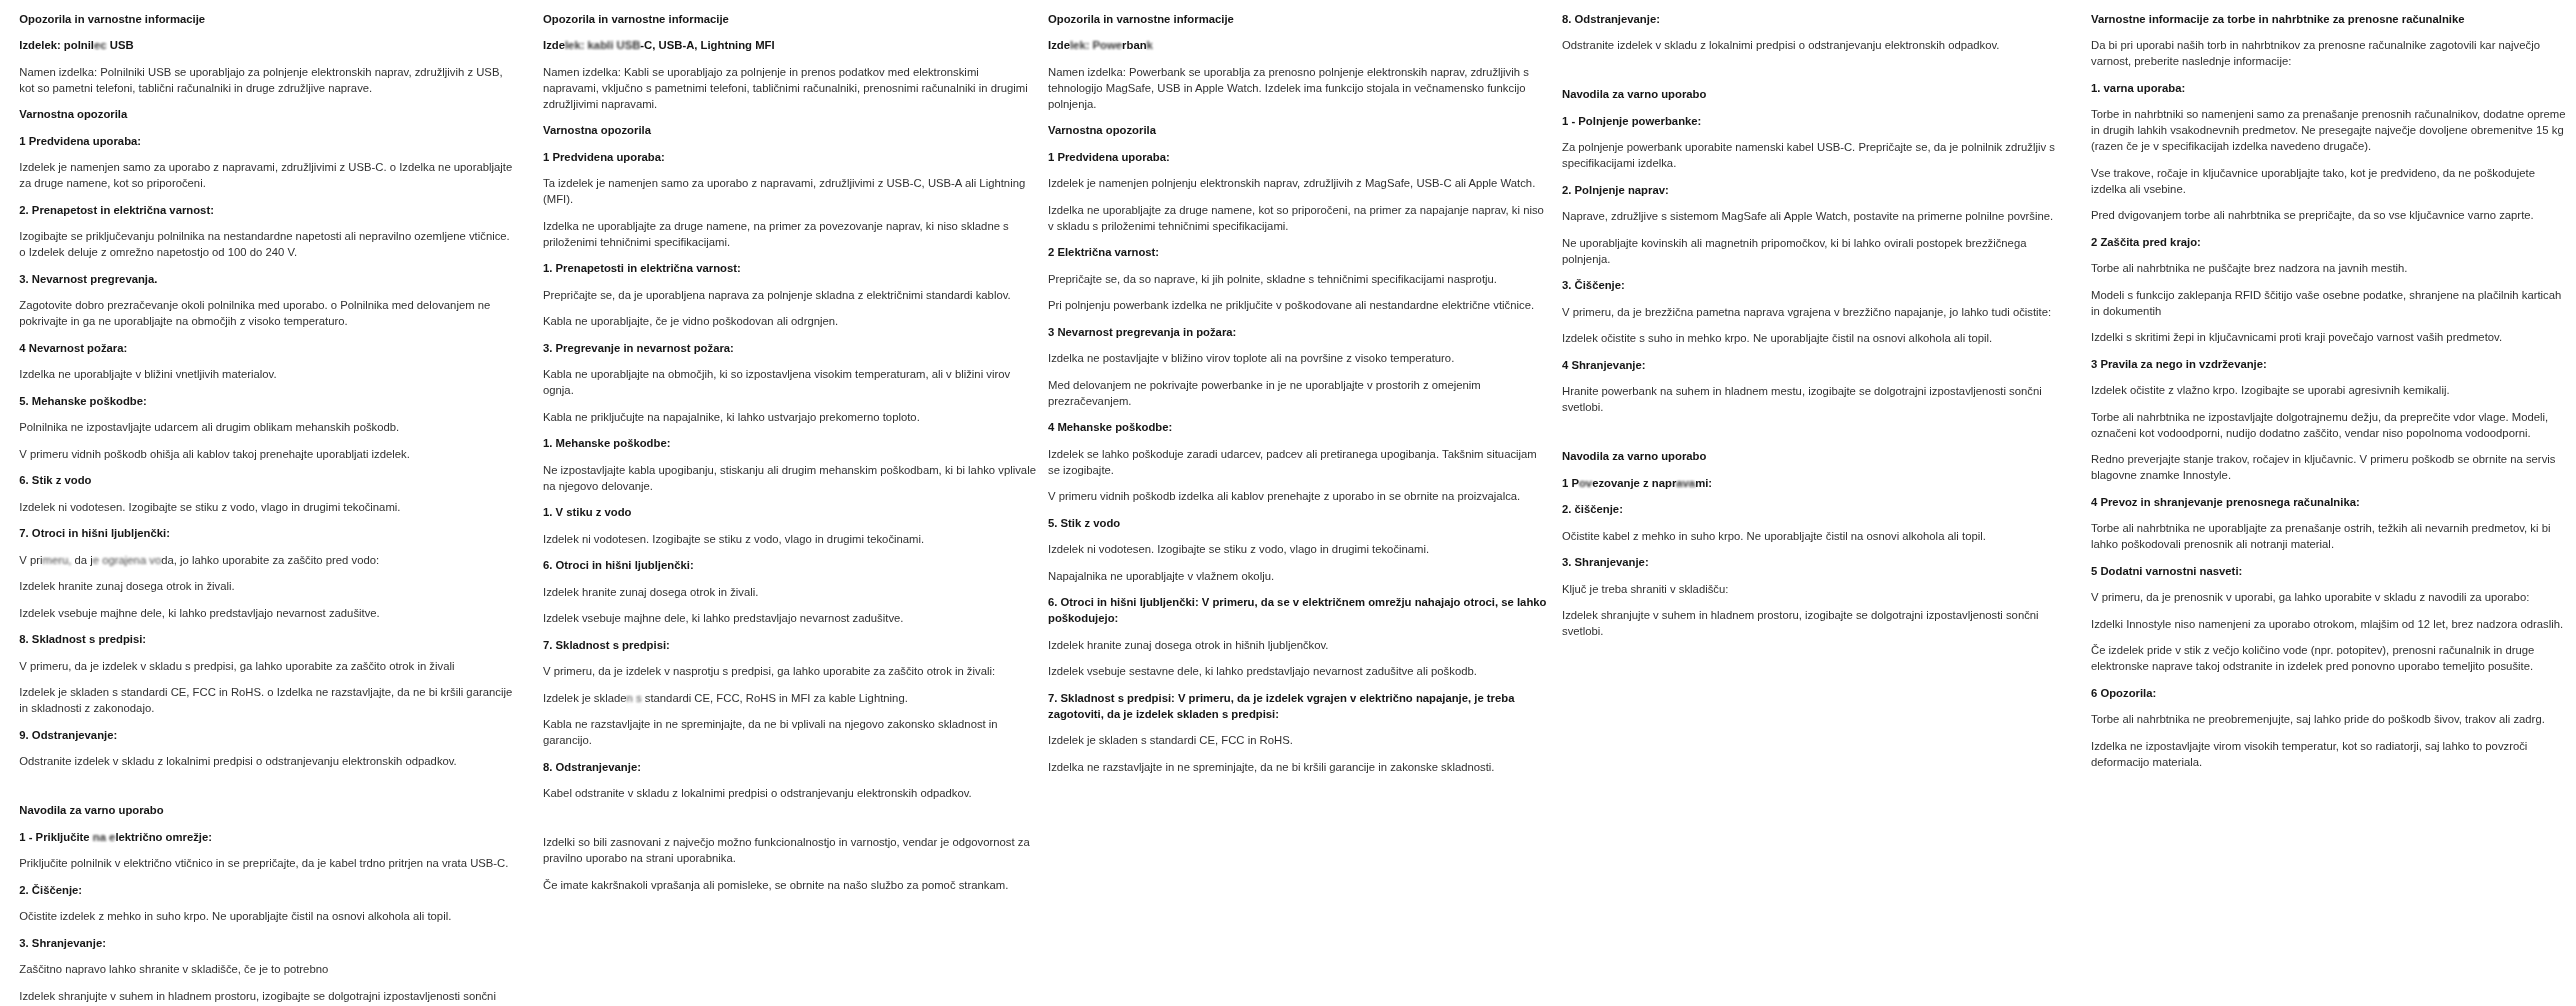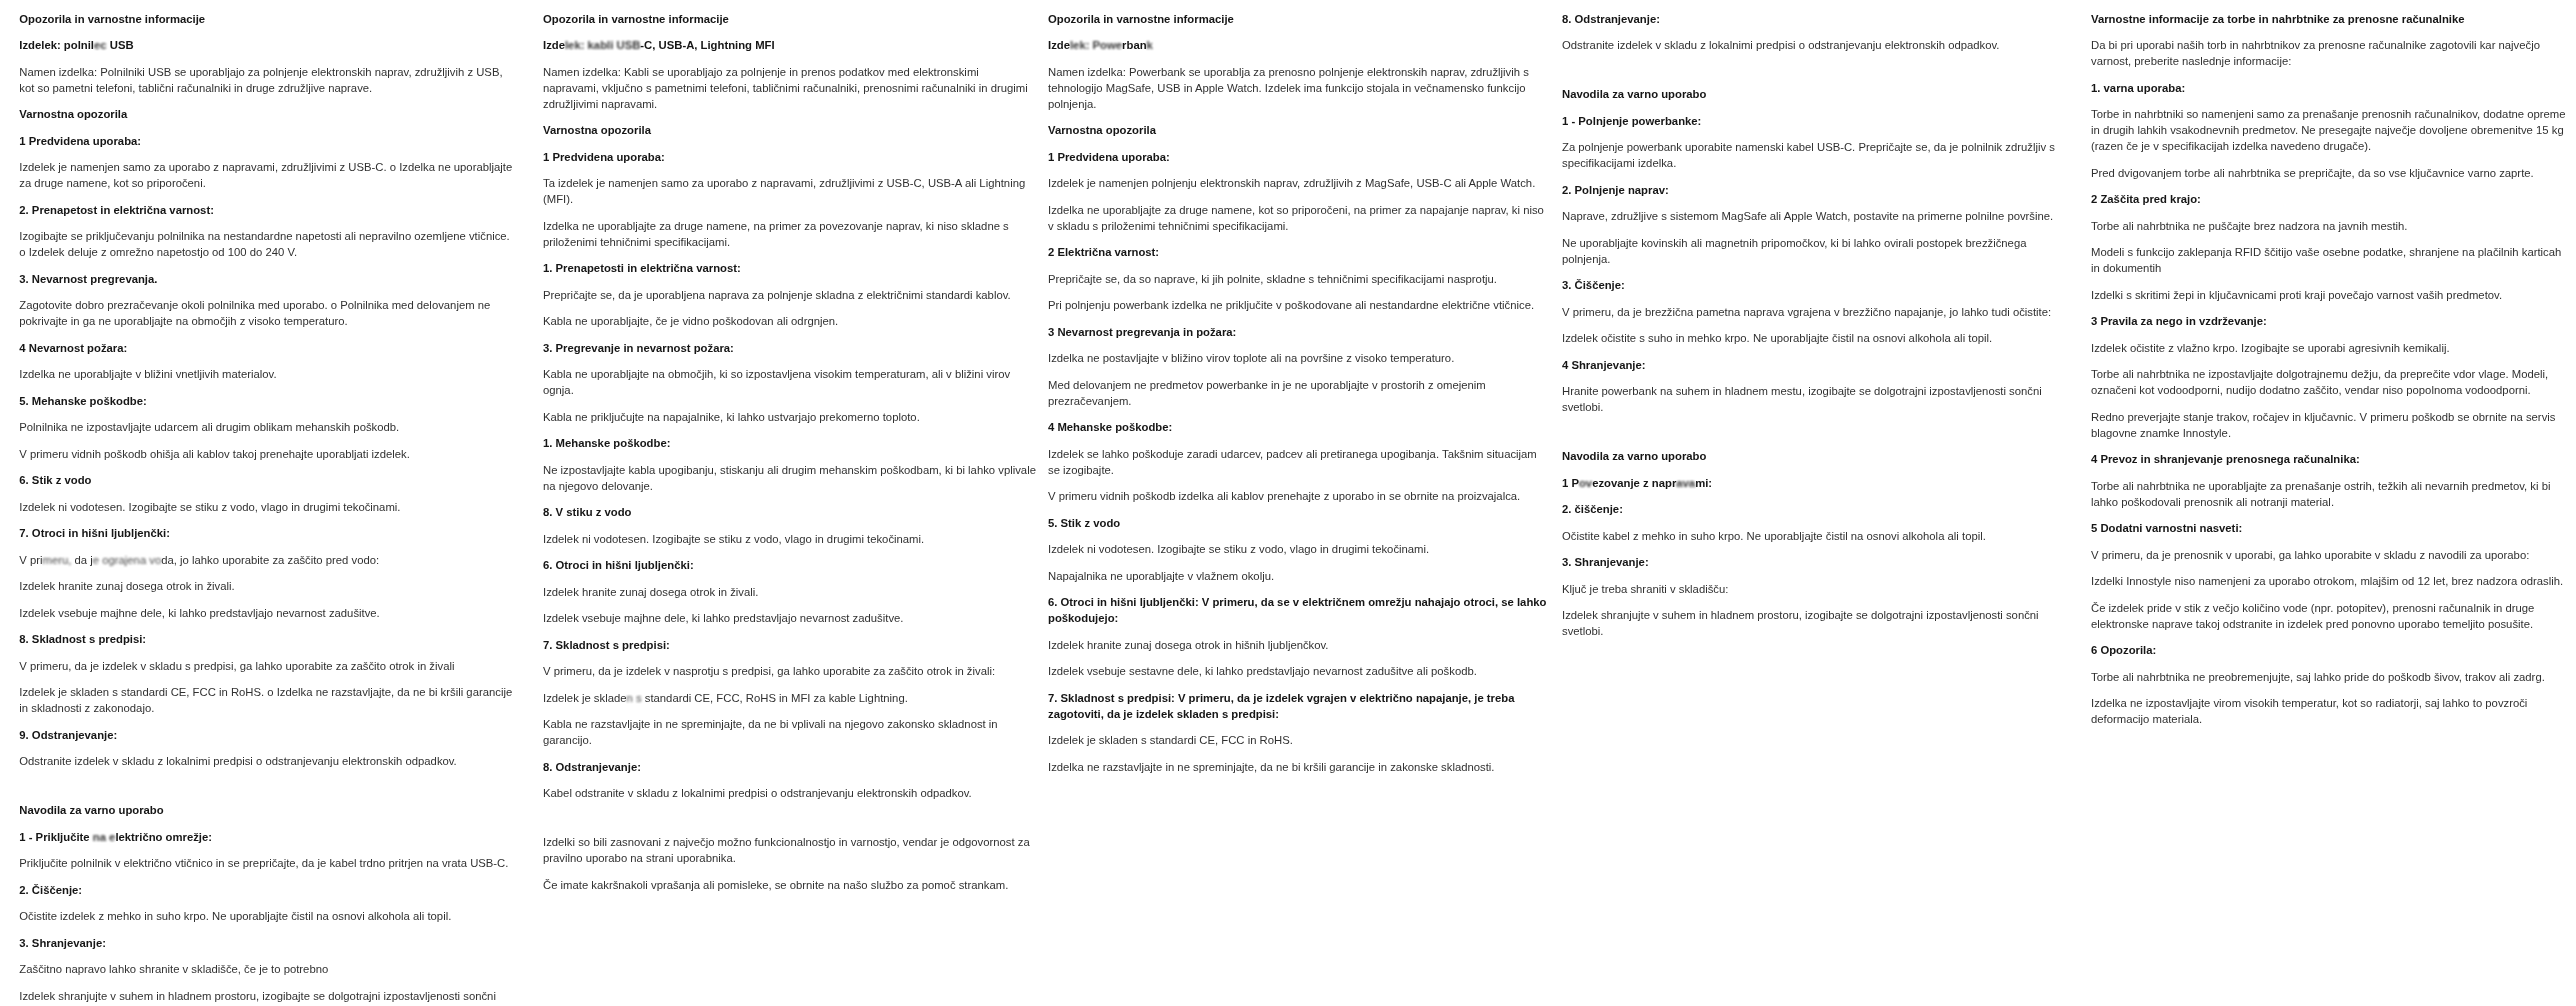--- a/index.html
+++ b/index.html
@@ -94,21 +94,21 @@
       <div class="blk p">Ta izdelek je namenjen samo za uporabo z napravami, združljivimi z USB-C, USB-A ali Lightning (MFI).</div>
       <div class="blk p">Izdelka ne uporabljajte za druge namene, na primer za povezovanje naprav, ki niso skladne s priloženimi tehničnimi specifikacijami.</div>
       <div class="blk h2">1. Prenapetosti in električna varnost:</div>
       <div class="blk p">Prepričajte se, da je uporabljena naprava za polnjenje skladna z električnimi standardi kablov.</div>
       <div class="blk p">Kabla ne uporabljajte, če je vidno poškodovan ali odrgnjen.</div>
       <div class="blk h2">3. Pregrevanje in nevarnost požara:</div>
       <div class="blk p">Kabla ne uporabljajte na območjih, ki so izpostavljena visokim temperaturam, ali v bližini virov ognja.</div>
       <div class="blk p">Kabla ne priključujte na napajalnike, ki lahko ustvarjajo prekomerno toploto.</div>
       <div class="blk h2">1. Mehanske poškodbe:</div>
       <div class="blk p">Ne izpostavljajte kabla upogibanju, stiskanju ali drugim mehanskim poškodbam, ki bi lahko vplivale na njegovo delovanje.</div>
-      <div class="blk h2">8. V stiku z vodo</div>
+      <div class="blk h2">1. V stiku z vodo</div>
       <div class="blk p">Izdelek ni vodotesen. Izogibajte se stiku z vodo, vlago in drugimi tekočinami.</div>
       <div class="blk h2">6. Otroci in hišni ljubljenčki:</div>
       <div class="blk p">Izdelek hranite zunaj dosega otrok in živali.</div>
       <div class="blk p">Izdelek vsebuje majhne dele, ki lahko predstavljajo nevarnost zadušitve.</div>
       <div class="blk h2">7. Skladnost s predpisi:</div>
       <div class="blk p">V primeru, da je izdelek v nasprotju s predpisi, ga lahko uporabite za zaščito otrok in živali:</div>
       <div class="blk p"><span>Izdelek je sklade</span><span class="smudge">n s</span><span> standardi CE, FCC, RoHS in MFI za kable Lightning.</span></div>
       <div class="blk p">Kabla ne razstavljajte in ne spreminjajte, da ne bi vplivali na njegovo zakonsko skladnost in garancijo.</div>
       <div class="blk h2">8. Odstranjevanje:</div>
       <div class="blk p">Kabel odstranite v skladu z lokalnimi predpisi o odstranjevanju elektronskih odpadkov.</div>
@@ -121,21 +121,21 @@
       <div class="blk p">Namen izdelka: Powerbank se uporablja za prenosno polnjenje elektronskih naprav, združljivih s tehnologijo MagSafe, USB in Apple Watch. Izdelek ima funkcijo stojala in večnamensko funkcijo polnjenja.</div>
       <div class="blk h2">Varnostna opozorila</div>
       <div class="blk h2">1 Predvidena uporaba:</div>
       <div class="blk p">Izdelek je namenjen polnjenju elektronskih naprav, združljivih z MagSafe, USB-C ali Apple Watch.</div>
       <div class="blk p">Izdelka ne uporabljajte za druge namene, kot so priporočeni, na primer za napajanje naprav, ki niso v skladu s priloženimi tehničnimi specifikacijami.</div>
       <div class="blk h2">2 Električna varnost:</div>
       <div class="blk p">Prepričajte se, da so naprave, ki jih polnite, skladne s tehničnimi specifikacijami nasprotju.</div>
       <div class="blk p">Pri polnjenju powerbank izdelka ne priključite v poškodovane ali nestandardne električne vtičnice.</div>
       <div class="blk h2">3 Nevarnost pregrevanja in požara:</div>
       <div class="blk p">Izdelka ne postavljajte v bližino virov toplote ali na površine z visoko temperaturo.</div>
-      <div class="blk p">Med delovanjem ne predmetov powerbanke in je ne uporabljajte v prostorih z omejenim prezračevanjem.</div>
+      <div class="blk p">Med delovanjem ne pokrivajte powerbanke in je ne uporabljajte v prostorih z omejenim prezračevanjem.</div>
       <div class="blk h2">4 Mehanske poškodbe:</div>
       <div class="blk p">Izdelek se lahko poškoduje zaradi udarcev, padcev ali pretiranega upogibanja. Takšnim situacijam se izogibajte.</div>
       <div class="blk p">V primeru vidnih poškodb izdelka ali kablov prenehajte z uporabo in se obrnite na proizvajalca.</div>
       <div class="blk h2">5. Stik z vodo</div>
       <div class="blk p">Izdelek ni vodotesen. Izogibajte se stiku z vodo, vlago in drugimi tekočinami.</div>
       <div class="blk p">Napajalnika ne uporabljajte v vlažnem okolju.</div>
       <div class="blk h2">6. Otroci in hišni ljubljenčki: V primeru, da se v električnem omrežju nahajajo otroci, se lahko poškodujejo:</div>
       <div class="blk p">Izdelek hranite zunaj dosega otrok in hišnih ljubljenčkov.</div>
       <div class="blk p">Izdelek vsebuje sestavne dele, ki lahko predstavljajo nevarnost zadušitve ali poškodb.</div>
       <div class="blk h2">7. Skladnost s predpisi: V primeru, da je izdelek vgrajen v električno napajanje, je treba zagotoviti, da je izdelek skladen s predpisi:</div>
@@ -162,20 +162,21 @@
       <div class="blk p">Očistite kabel z mehko in suho krpo. Ne uporabljajte čistil na osnovi alkohola ali topil.</div>
       <div class="blk h2">3. Shranjevanje:</div>
       <div class="blk p">Ključ je treba shraniti v skladišču:</div>
       <div class="blk p">Izdelek shranjujte v suhem in hladnem prostoru, izogibajte se dolgotrajni izpostavljenosti sončni svetlobi.</div>
     </div>
   <div class="col col-4">
       <div class="blk h1">Varnostne informacije za torbe in nahrbtnike za prenosne računalnike</div>
       <div class="blk p">Da bi pri uporabi naših torb in nahrbtnikov za prenosne računalnike zagotovili kar največjo varnost, preberite naslednje informacije:</div>
       <div class="blk h2">1. varna uporaba:</div>
       <div class="blk p">Torbe in nahrbtniki so namenjeni samo za prenašanje prenosnih računalnikov, dodatne opreme in drugih lahkih vsakodnevnih predmetov. Ne presegajte največje dovoljene obremenitve 15 kg (razen če je v specifikacijah izdelka navedeno drugače).</div>
+      <div class="blk p">Vse trakove, ročaje in ključavnice uporabljajte tako, kot je predvideno, da ne poškodujete izdelka ali vsebine.</div>
       <div class="blk p">Pred dvigovanjem torbe ali nahrbtnika se prepričajte, da so vse ključavnice varno zaprte.</div>
       <div class="blk h2">2 Zaščita pred krajo:</div>
       <div class="blk p">Torbe ali nahrbtnika ne puščajte brez nadzora na javnih mestih.</div>
       <div class="blk p">Modeli s funkcijo zaklepanja RFID ščitijo vaše osebne podatke, shranjene na plačilnih karticah in dokumentih</div>
       <div class="blk p">Izdelki s skritimi žepi in ključavnicami proti kraji povečajo varnost vaših predmetov.</div>
       <div class="blk h2">3 Pravila za nego in vzdrževanje:</div>
       <div class="blk p">Izdelek očistite z vlažno krpo. Izogibajte se uporabi agresivnih kemikalij.</div>
       <div class="blk p">Torbe ali nahrbtnika ne izpostavljajte dolgotrajnemu dežju, da preprečite vdor vlage. Modeli, označeni kot vodoodporni, nudijo dodatno zaščito, vendar niso popolnoma vodoodporni.</div>
       <div class="blk p">Redno preverjajte stanje trakov, ročajev in ključavnic. V primeru poškodb se obrnite na servis blagovne znamke Innostyle.</div>
       <div class="blk h2">4 Prevoz in shranjevanje prenosnega računalnika:</div>

